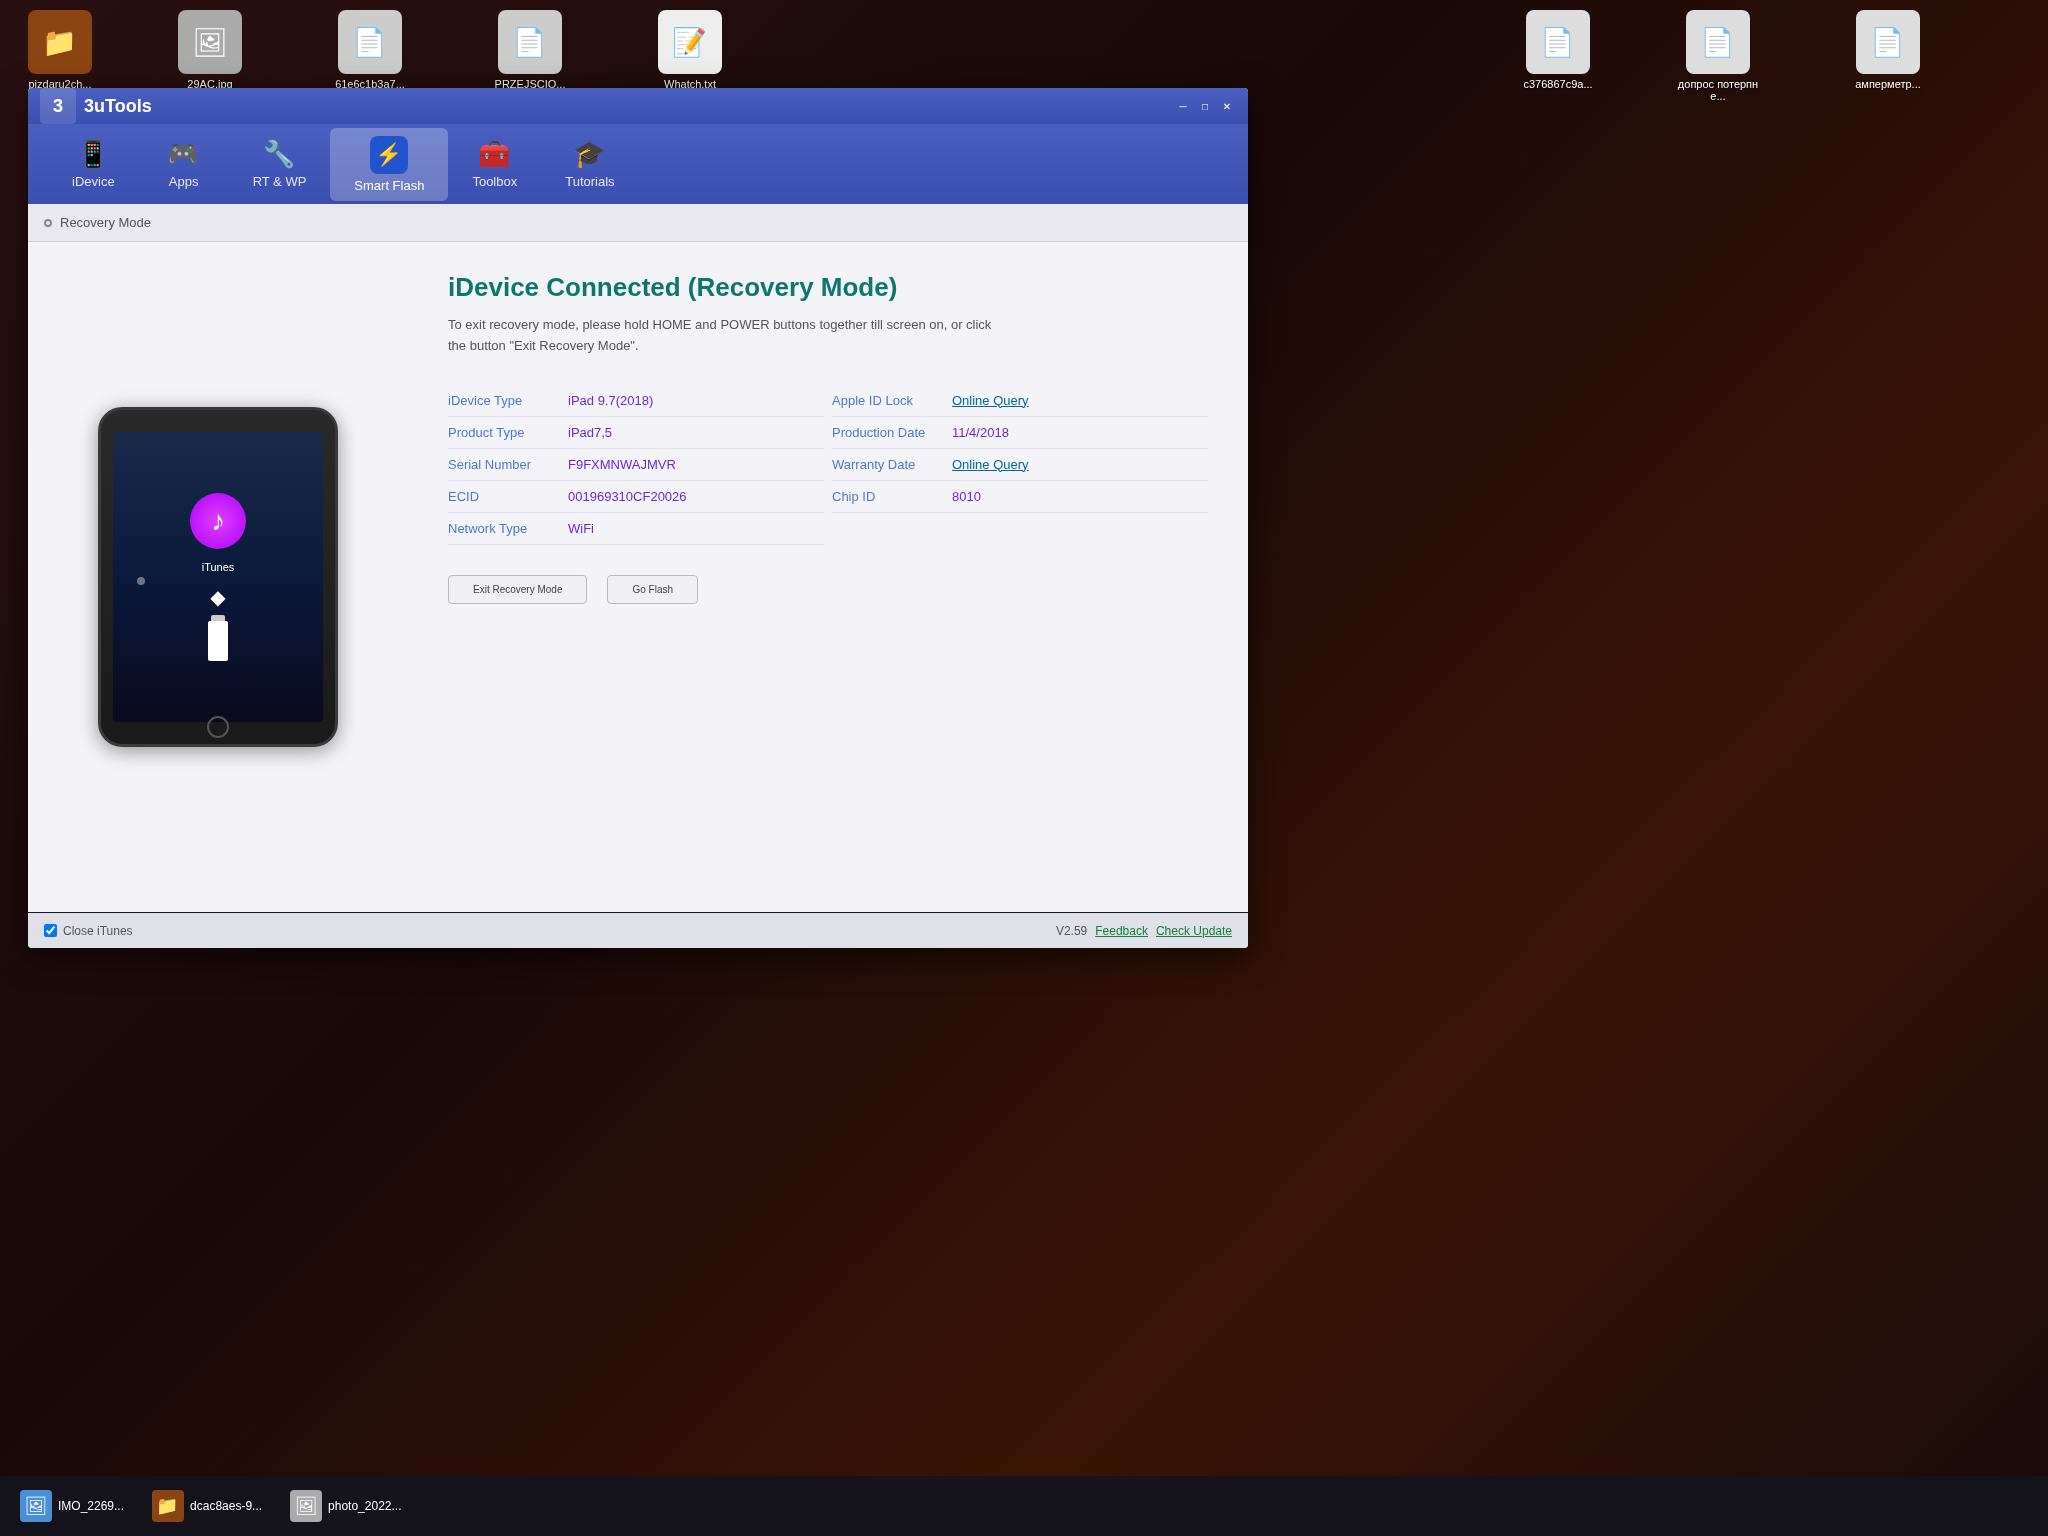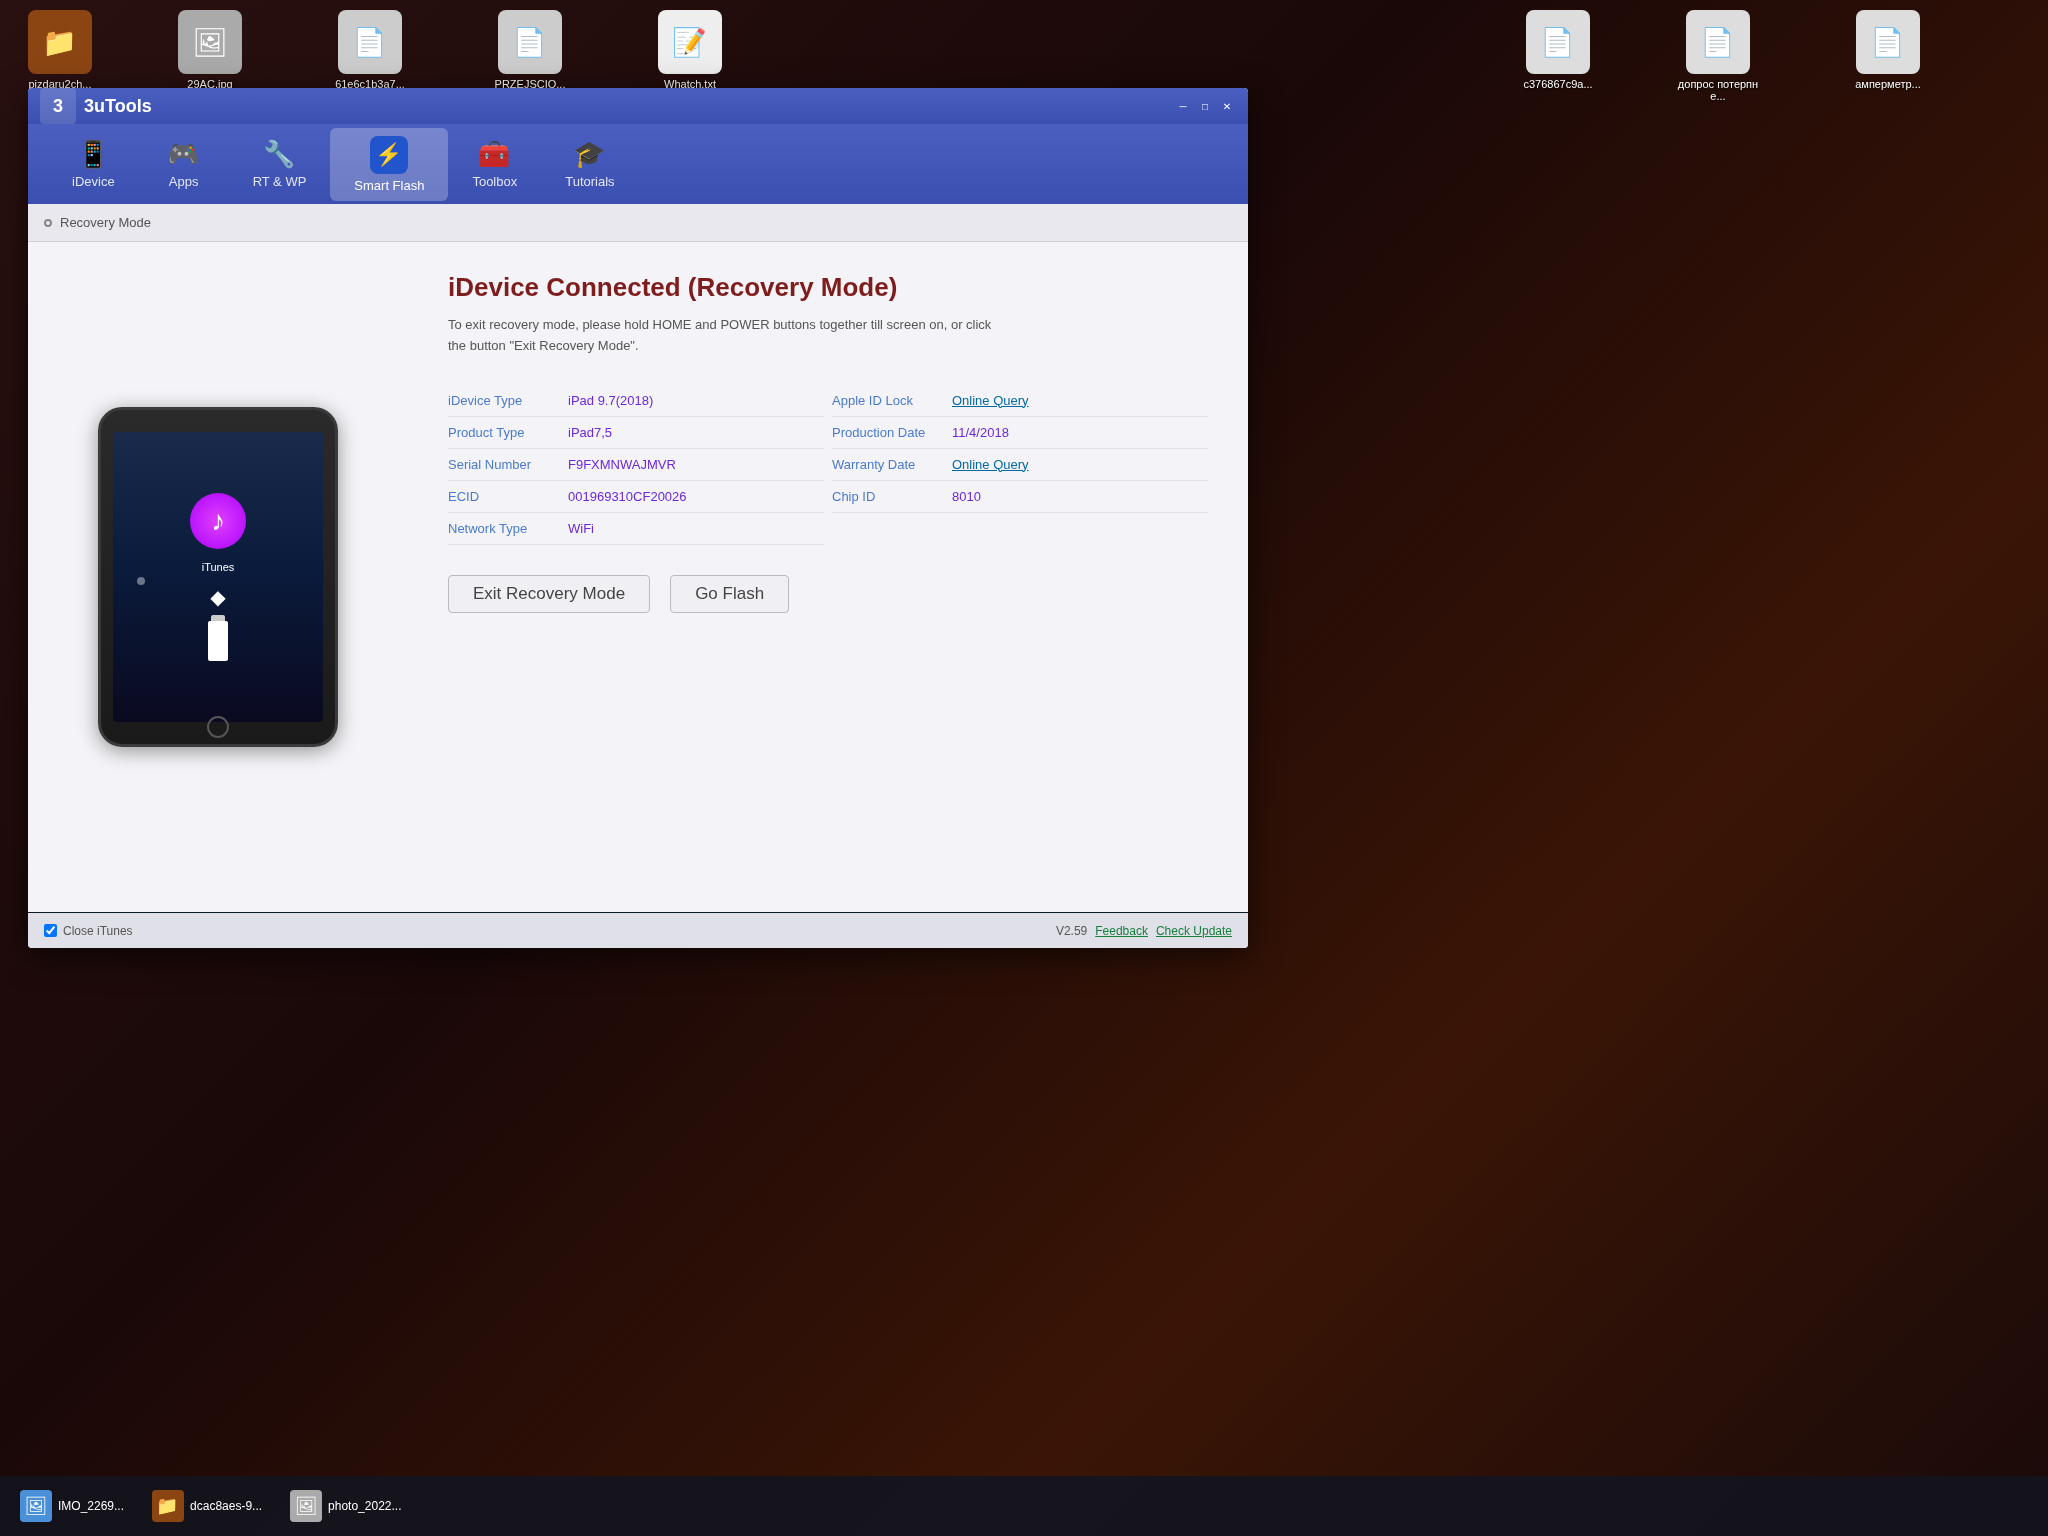--- a/index.html
+++ b/index.html
@@ -310,21 +310,21 @@
 
     
     .right-panel {
       flex: 1;
       padding: 30px 40px;
       overflow-y: auto;
     }
     .device-title {
       font-size: 26px;
       font-weight: bold;
-      color: #7f1d1d;
+      color: #0f766e;
       margin-bottom: 12px;
     }
     .device-subtitle {
       font-size: 13px;
       color: #555;
       line-height: 1.6;
       margin-bottom: 28px;
       max-width: 560px;
     }
 
@@ -362,21 +362,21 @@
     .action-buttons {
       display: flex;
       gap: 20px;
       margin-top: 20px;
     }
     .action-btn {
       padding: 8px 24px;
       border: 1px solid #bbb;
       background: #f0f0f4;
       border-radius: 4px;
-      font-size: 17px;
+      font-size: 10px;
       color: #444;
       cursor: pointer;
     }
 
     
     .status-bar {
       height: 36px;
       background: #e0e0e8;
       display: flex;
       align-items: center;

